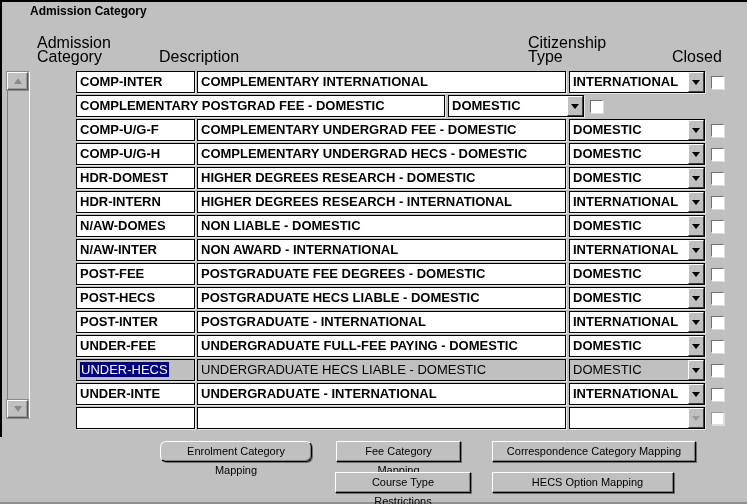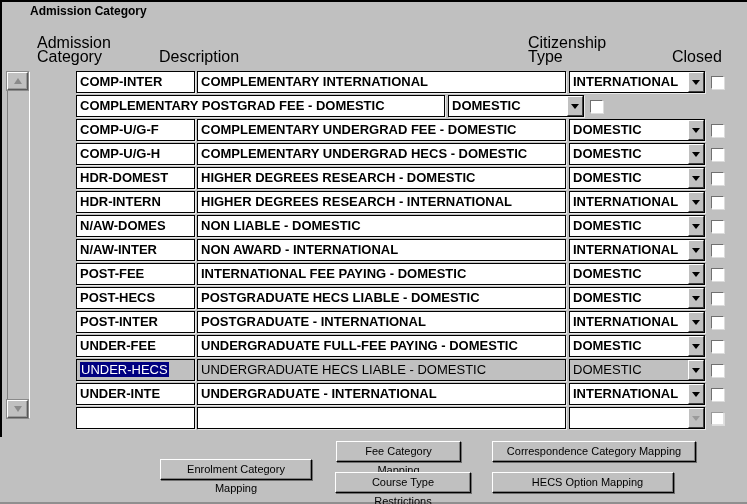--- a/index.html
+++ b/index.html
@@ -61,21 +61,21 @@
 
   
   .w95btn{
     position:absolute;height:21px;background:#c0c0c0;
     border:1px solid;border-color:#ffffff #000000 #000000 #ffffff;
     box-shadow:inset -1px -1px 0 #808080, 1px 1px 0 #6f6f6f;
     font-family:"Liberation Sans","DejaVu Sans",sans-serif;
     font-size:11px;color:#000;text-align:center;line-height:19px;
     padding:0 6px;box-sizing:border-box;cursor:default;
   }
-  #btn-enrolment{left:160px;top:459px;width:152px;}
+  #btn-enrolment{left:160px;top:441px;width:152px;border-radius:6px;}
   #btn-fee{left:336px;top:441px;width:125px;}
   #btn-correspondence{left:492px;top:441px;width:204px;}
   #btn-course{left:335px;top:472px;width:136px;}
   #btn-hecs{left:492px;top:472px;width:182px;padding-left:15px;}
 </style>
 </head>
 <body>
 
 <div class="edge-top"></div>
 <div class="edge-left"></div>
@@ -194,21 +194,21 @@
       <span class="val">INTERNATIONAL</span>
       <span class="btn">
         <span class="arrow"></span>
       </span>
     </div>
     <div class="chk"></div>
   </div>
 
   <div class="row">
     <div class="cell cat"><span class="cat-text">POST-FEE</span></div>
-    <div class="cell desc">INTERNATIONAL FEE PAYING - DOMESTIC</div>
+    <div class="cell desc">POSTGRADUATE FEE DEGREES - DOMESTIC</div>
     <div class="cell combo">
       <span class="val">DOMESTIC</span>
       <span class="btn">
         <span class="arrow"></span>
       </span>
     </div>
     <div class="chk"></div>
   </div>
 
   <div class="row">

